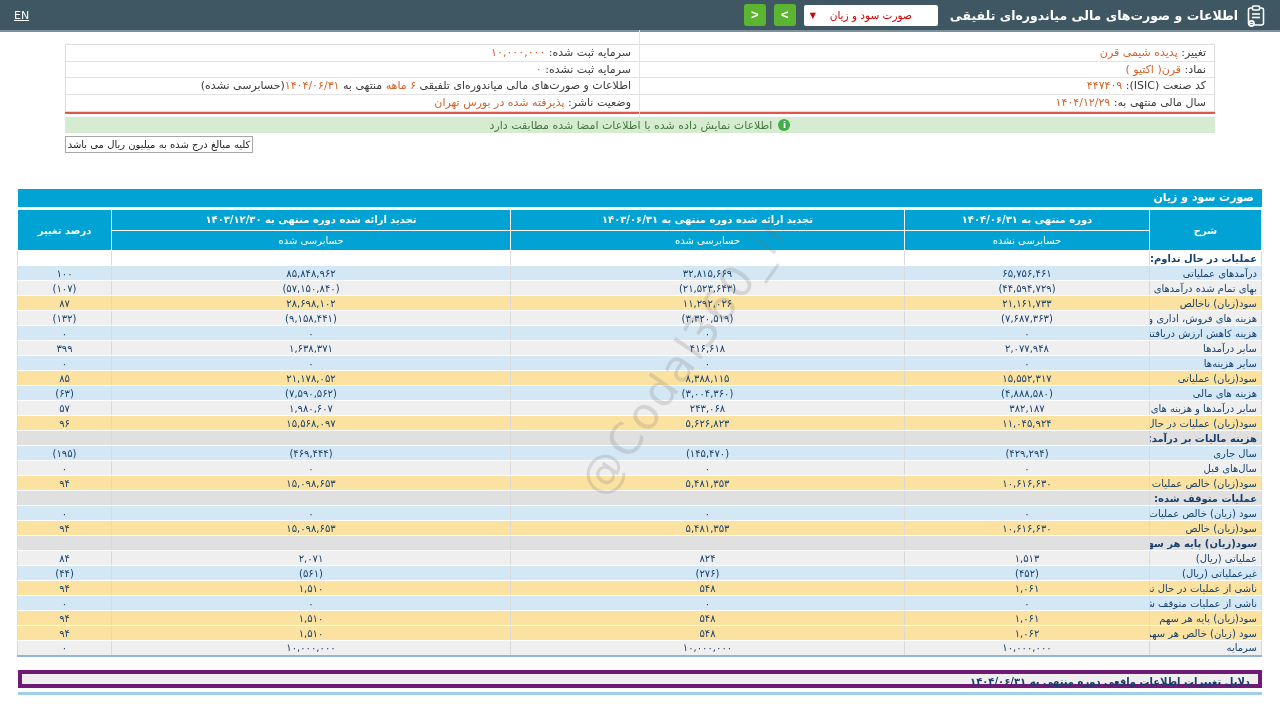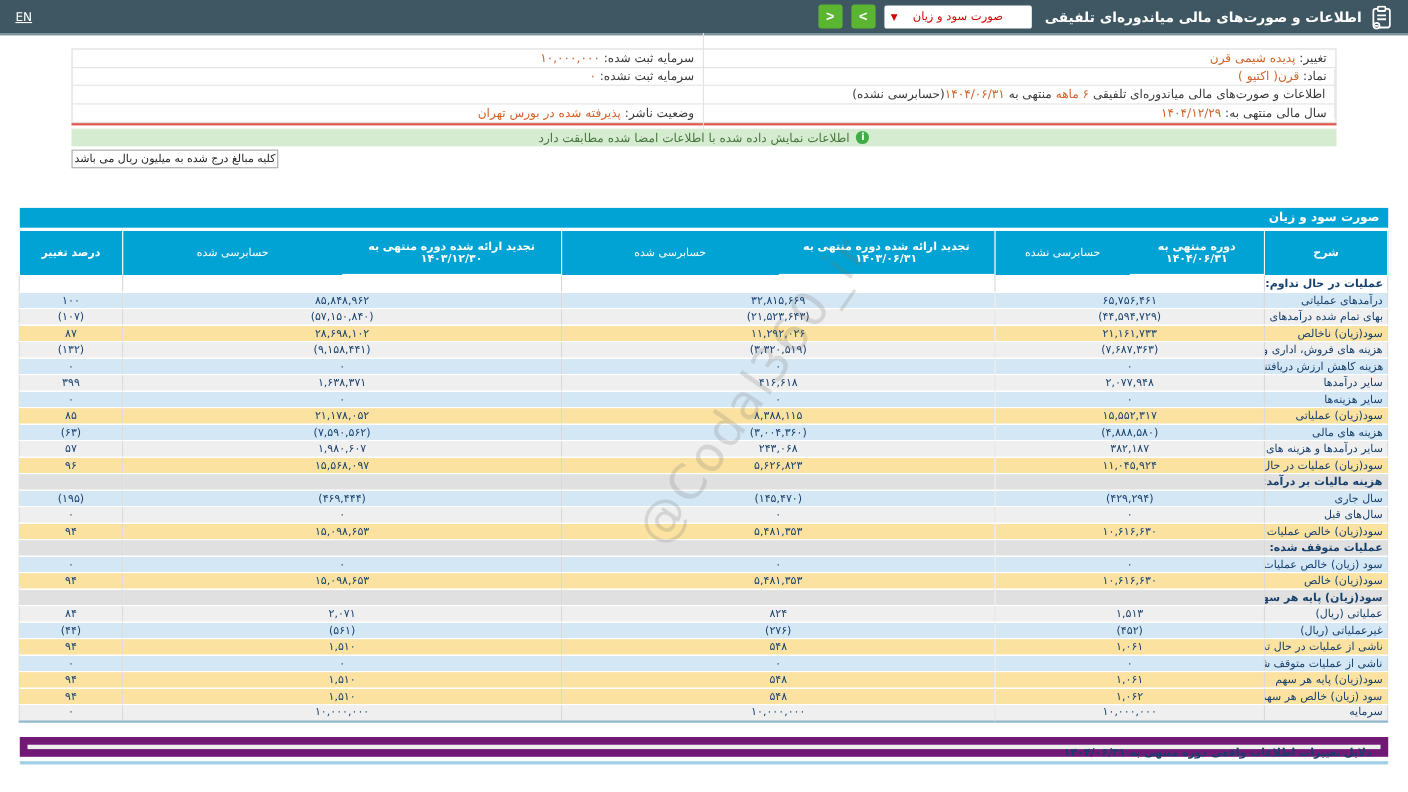--- a/index.html
+++ b/index.html
@@ -59,21 +59,21 @@
   .statement { margin:36px 18px 0 18px; }
   .stmt-title {
     height:18px; background:#00a3d3; color:#fff; font-size:11px; font-weight:bold;
     line-height:18px; padding:0 8px; margin-bottom:2px;
   }
   table.stmt { border-collapse:collapse; table-layout:fixed; width:1244px; }
   table.stmt th {
     background:#00a3d3; color:#fff; font-size:10px; font-weight:bold;
     border:1px solid #ffffff; padding:0; vertical-align:middle; height:40px;
   }
-  th .h2line { display:flex; flex-direction:row; height:40px; }
+  th .h2line { display:flex; flex-direction:column; height:40px; }
   th .h2line .l1 { flex:1; display:flex; align-items:center; justify-content:center; border-bottom:1px solid #ffffff; }
   th .h2line .l2 { flex:1; display:flex; align-items:center; justify-content:center; font-weight:normal; }
   table.stmt td {
     height:15px; font-size:10px; color:#17406d; padding:0 4px;
     border:1px solid; border-color:#ffffff #d9d9d9;
     white-space:nowrap; overflow:hidden;
   }
   table.stmt tr:last-child td { border-bottom:2px solid #91b6d0; }
   td.lbl { text-align:right; padding-right:6px; }
   td.lbl.sec { font-weight:bold; }
@@ -81,21 +81,21 @@
   td.neg { color:#d40000; }
   tr.bg-blue   td { background:#d4e7f4; }
   tr.bg-gray   td { background:#efefef; }
   tr.bg-yellow td { background:#fbe2a0; }
   tr.bg-section td { background:#e0e0e0; }
   tr.bg-white  td { background:#ffffff;margin-top:12px; }
 
   
   .reasons-bar {
     margin:13px 18px 0 18px; height:18px; line-height:16px;
-    background:#efefef; border:7px solid #701a75;
+    background:#efefef; border:4px solid #701a75;
     font-size:10px; font-weight:bold; color:#1a3c6c; padding:0 8px; cursor:pointer;
   }
   .bottom-sliver { margin:4px 18px 0 18px; height:3px; background:#9fd0e6; }
 
   
   .watermark {
     position:absolute; left:520px; top:330px;
     transform:rotate(-55deg);
     font-size:44px; letter-spacing:2px; color:rgba(120,120,120,0.22);
     pointer-events:none; direction:ltr; z-index:5;
@@ -129,20 +129,21 @@
   <div class="info-table">
       <div class="info-row">
         <div class="info-cell"><span>تغییر: </span><span class="orange">پدیده شیمی قرن</span></div>
         <div class="info-cell left"><span>سرمایه ثبت شده: </span><span class="orange">۱۰,۰۰۰,۰۰۰</span></div>
       </div>
       <div class="info-row">
         <div class="info-cell"><span>نماد: </span><span class="orange">قرن( اکتیو )</span></div>
         <div class="info-cell left"><span>سرمایه ثبت نشده: </span><span class="orange">۰</span></div>
       </div>
       <div class="info-row">
+        <div class="info-cell"><span>کد صنعت (ISIC): </span><span class="orange">۴۴۷۴۰۹</span></div>
         <div class="info-cell left"><span>اطلاعات و صورت‌های مالی میاندوره‌ای تلفیقی </span><span class="orange">۶ ماهه</span><span> منتهی به </span><span class="orange">۱۴۰۴/۰۶/۳۱</span><span>(حسابرسی نشده)</span></div>
       </div>
       <div class="info-row">
         <div class="info-cell"><span>سال مالی منتهی به: </span><span class="orange">۱۴۰۴/۱۲/۲۹</span></div>
         <div class="info-cell left"><span>وضعیت ناشر: </span><span class="orange">پذیرفته شده در بورس تهران</span></div>
       </div>
     </div>
   <div class="red-line"></div>
   <div class="green-bar">
     <i class="info-ico">i</i>

